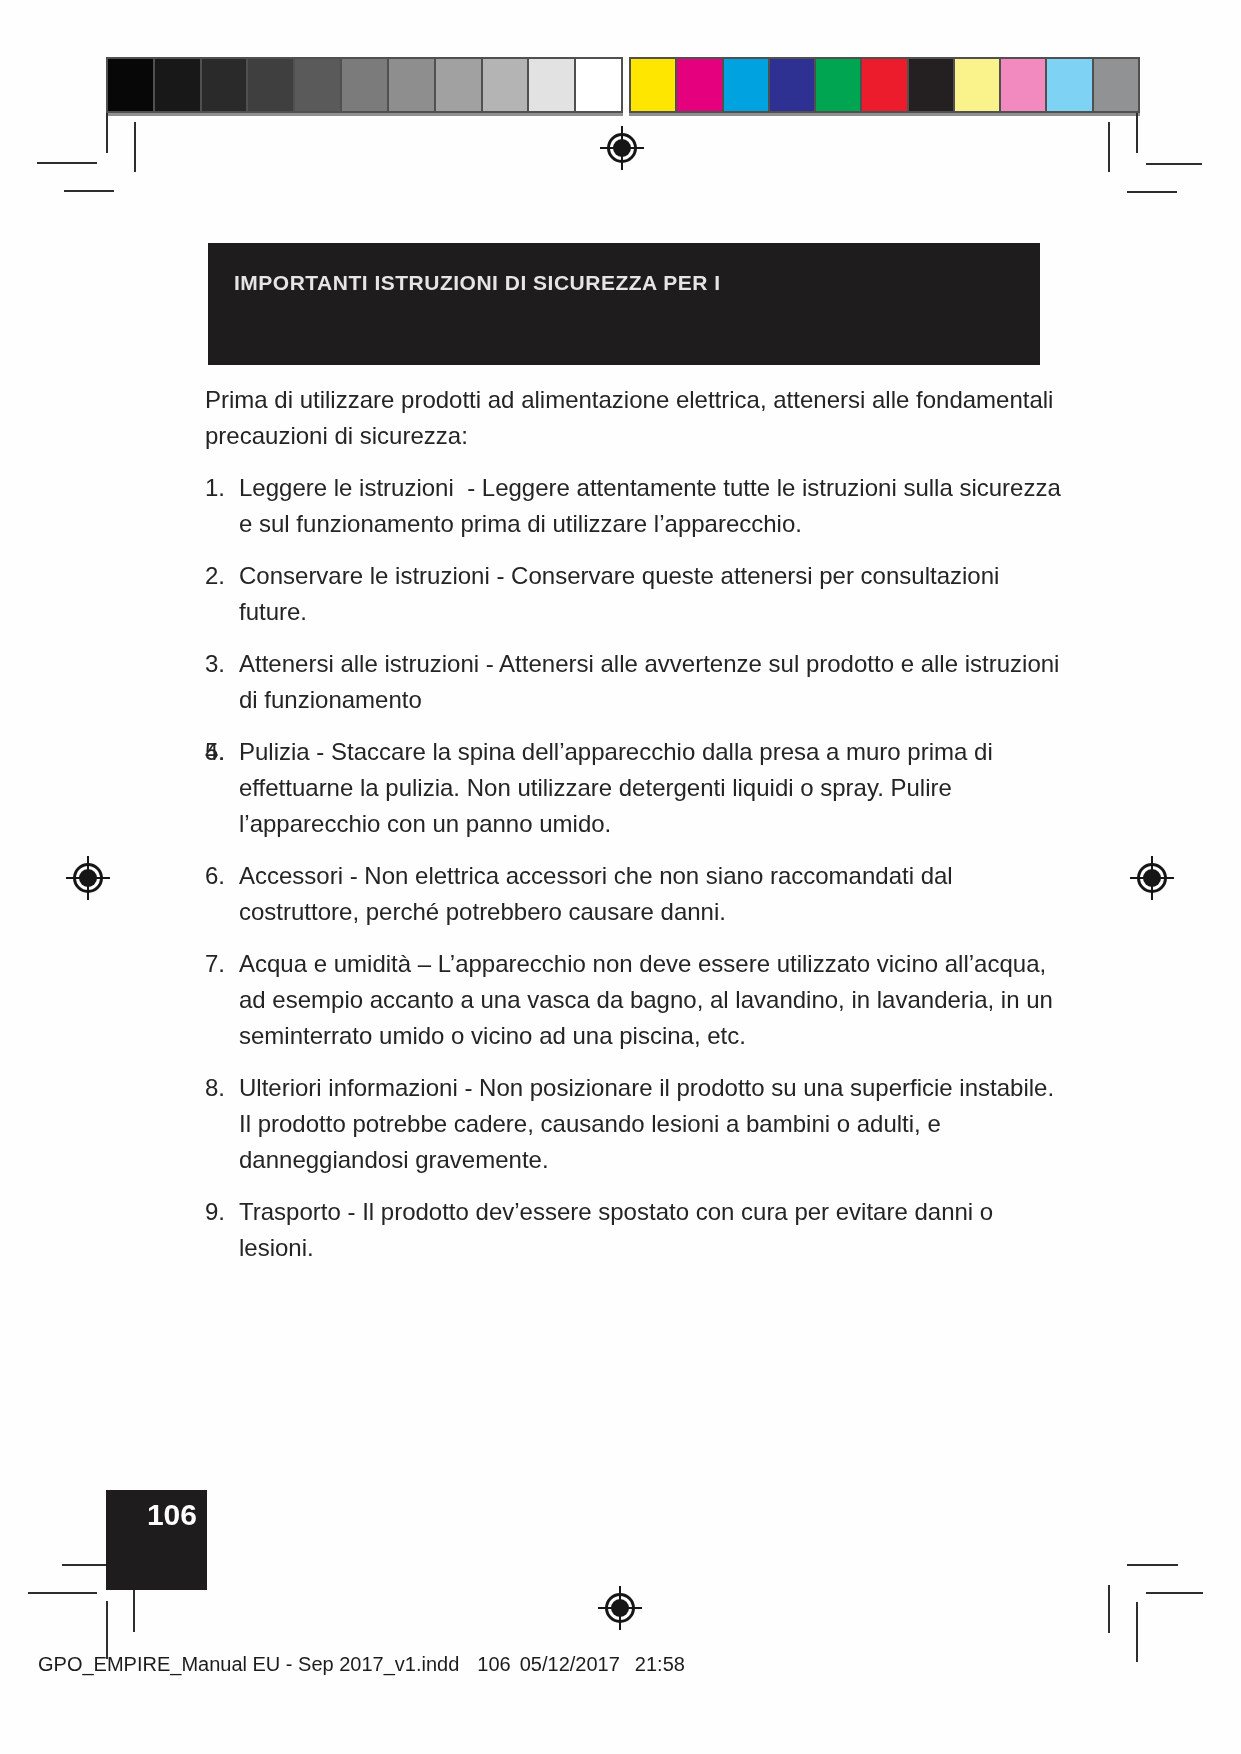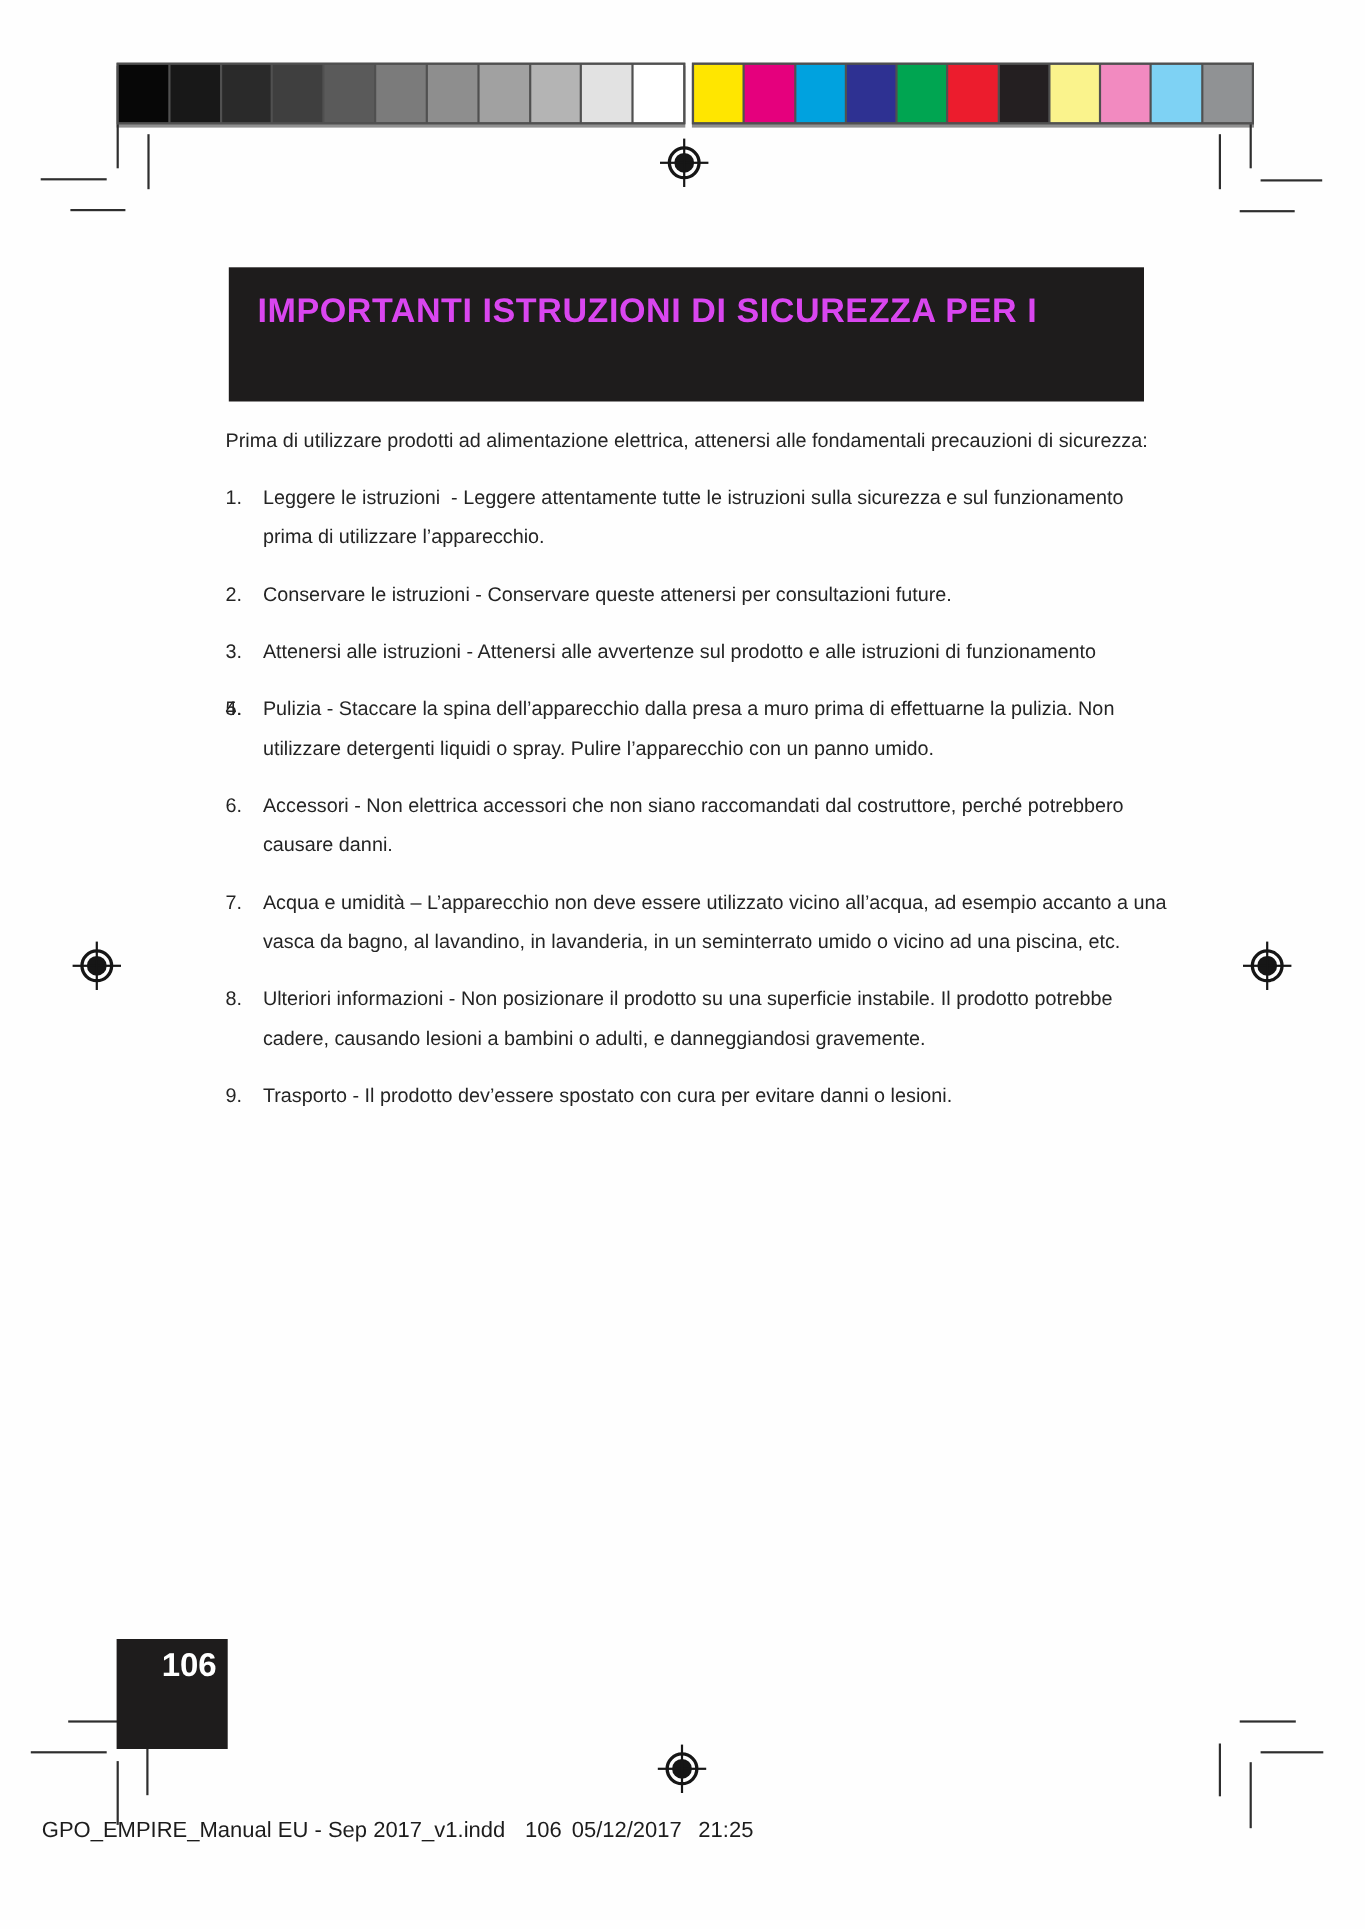--- a/index.html
+++ b/index.html
@@ -32,28 +32,28 @@
   .crop { position:absolute; background:#2e2e2e; }
   .crop.h { height:2px; }
   .crop.v { width:2px; }
 
   
   .title-box {
     position:absolute; left:208px; top:243px; width:832px; height:122px;
     background:#1e1c1c; box-sizing:border-box; padding:14px 0 0 26px;
   }
   .title-box .tline {
-    color:#d946ef; font-weight:bold; font-size:31px; line-height:52px;
+    color:#e5e5e5; font-weight:bold; font-size:21px; line-height:52px;
     letter-spacing:.5px; white-space:nowrap;
   }
 
   
   .body-content {
     position:absolute; left:205px; top:382px; width:858px;
-    font-size:18px; line-height:36px; color:#242424;
+    font-size:24px; line-height:36px; color:#242424;
   }
   .intro { margin:0 0 16px 0; white-space:pre-wrap; }
   .instructions { margin:0; padding:0; list-style:none; }
   .item { position:relative; padding-left:34px; margin:0 0 16px 0; white-space:pre-wrap; }
   .item .num { position:absolute; left:0; top:0; white-space:nowrap; }
 
   
   .pagenum-box {
     position:absolute; left:106px; top:1490px; width:101px; height:100px;
     background:#1e1c1c; box-sizing:border-box; text-align:right; padding:8px 10px 0 0;
@@ -163,16 +163,16 @@
         <div class="item"><span class="num">8.</span><span>Ulteriori informazioni - Non posizionare il prodotto su una superficie instabile. Il prodotto potrebbe cadere, causando lesioni a bambini o adulti, e danneggiandosi gravemente.</span></div>
         <div class="item"><span class="num">9.</span><span>Trasporto - Il prodotto dev’essere spostato con cura per evitare danni o lesioni.</span></div>
       </div>
   </div>
 
   <div class="pagenum-box">
     <span>106</span>
   </div>
 
   <div class="print-footer">
-    <span>GPO_EMPIRE_Manual EU - Sep 2017_v1.indd</span><span class="f-page">106</span><span class="f-date">05/12/2017</span><span class="f-time">21:25</span>
+    <span>GPO_EMPIRE_Manual EU - Sep 2017_v1.indd</span><span class="f-page">106</span><span class="f-date">05/12/2017</span><span class="f-time">21:58</span>
   </div>
 
 </div>
 
 </body></html>

